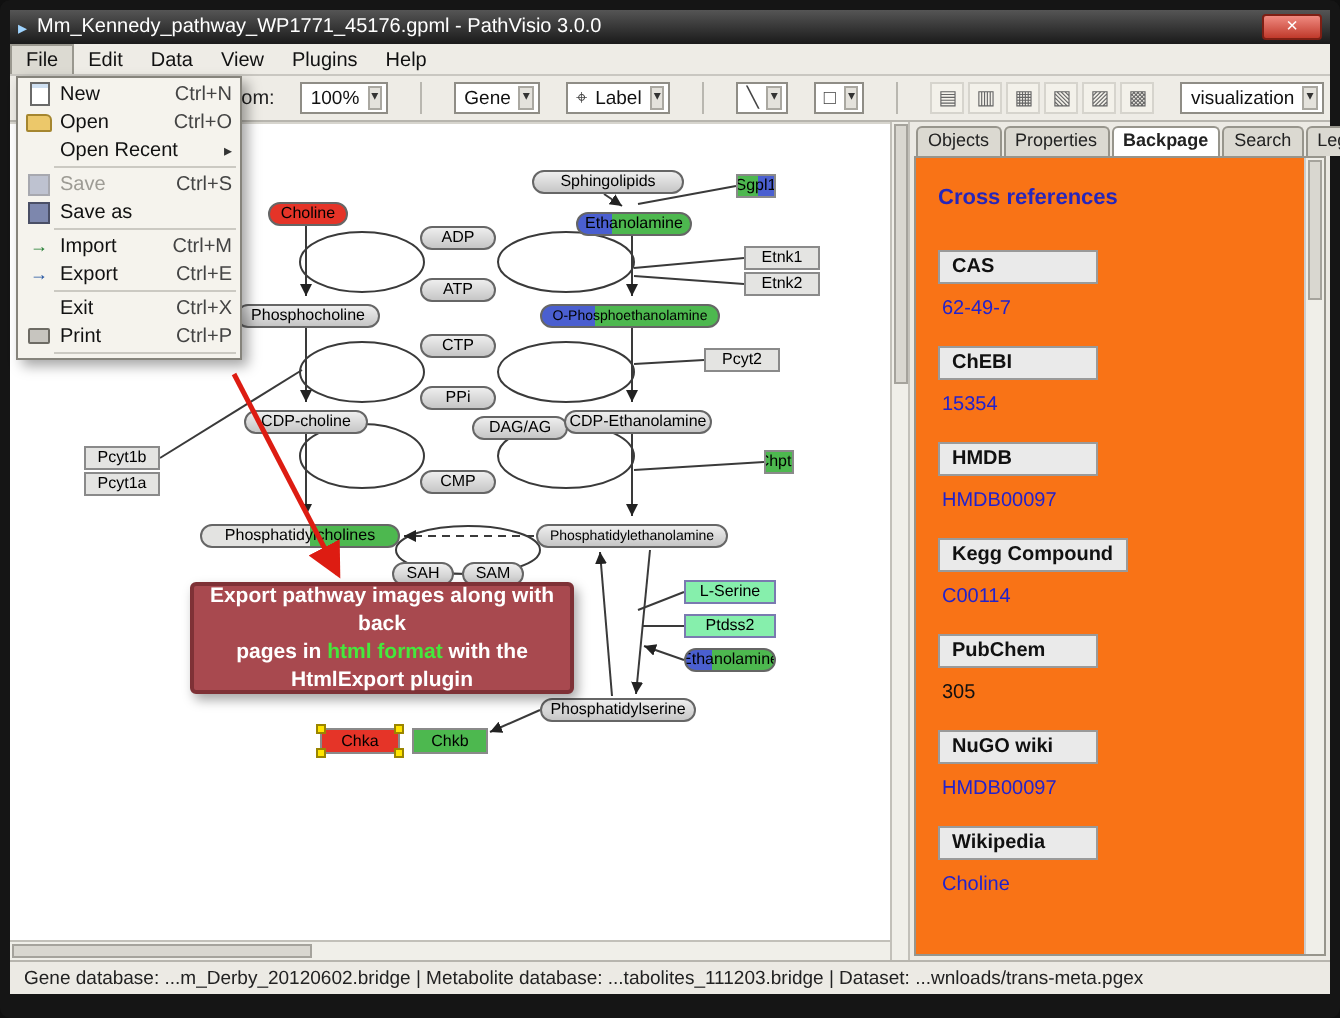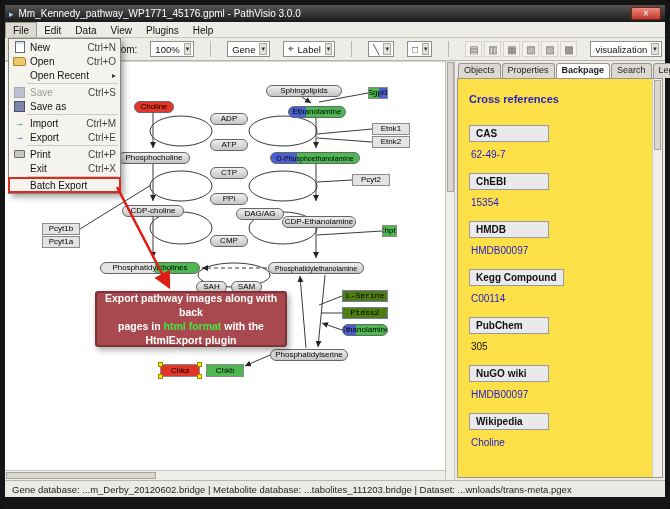--- a/index.html
+++ b/index.html
@@ -44,38 +44,38 @@
 
   
   .node { position:absolute; height:12px; font-size:8px; line-height:1; display:flex; align-items:center; justify-content:center; border:1px solid #555; background:#dcdcdc; color:#000; white-space:nowrap; overflow:hidden; z-index:2; }
   .rounded { border-radius:6px; background:linear-gradient(#eee,#c6c6c6); border-color:#666; }
   .gene { background:#e4e4e2; border-color:#8a8a8a; }
   .fill-red { background:#e53428; }
   .fill-green { background:#4db84f; }
   .split-blue-green { background:linear-gradient(to right,#4a5fd0 0 30%,#4db84f 30% 100%); }
   .split-gray-green { background:linear-gradient(to right,#e3e3e1 0 55%,#4db84f 55% 100%); }
   .split-green-blue { background:linear-gradient(to right,#4db84f 0 55%,#4a5fd0 55% 100%); }
-  .lavender { background:#4d7c0f; border-color:#7a7ab0;font-family:Liberation Mono, monospace; }
+  .lavender { background:#86efac; border-color:#7a7ab0; }
   .small-text { font-size:7px; }
   .selected { overflow:visible; }
   .handle { position:absolute; width:5px; height:5px; background:#ffe400; border:1px solid #9a8500; z-index:3; }
   .h-tl{left:-3px;top:-3px;} .h-tr{right:-3px;top:-3px;} .h-bl{left:-3px;bottom:-3px;} .h-br{right:-3px;bottom:-3px;}
 
   .edges { position:absolute; left:0; top:0; z-index:1; }
 
   
   .callout { position:absolute; left:90px; top:229px; width:192px; height:56px; background:#a8494f; border:2px solid #7e3136; border-radius:3px; color:#fff; font-weight:bold; font-size:10.5px; line-height:1.35; text-align:center; display:flex; flex-direction:column; justify-content:center; z-index:6; box-shadow:2px 3px 6px rgba(0,0,0,.35); }
   .hl { color:#45e83c; }
 
   
   .sidebar { width:210px; background:#eceae4; display:flex; flex-direction:column; flex:none; font-size:10px; }
   .tabs { display:flex; gap:1px; padding:2px 3px 0; height:17px; flex:none; }
   .tab { background:#dbd9d1; border:1px solid #97958c; border-bottom:none; border-radius:3px 3px 0 0; padding:1px 5px 0; font-size:9px; color:#222; }
   .tab.active { background:#fff; font-weight:bold; }
-  .panel { flex:1; background:#fde047; border:1px solid #97958c; margin:0 2px 2px; display:flex; min-height:0; }
+  .panel { flex:1; background:#f97316; border:1px solid #97958c; margin:0 2px 2px; display:flex; min-height:0; }
   .panel-content { flex:1; padding:8px 4px 4px 11px; overflow:hidden; }
   .panel-scroll { width:10px; background:#f0efe9; border-left:1px solid #ccc; position:relative; flex:none; }
   .ps-thumb { position:absolute; top:1px; left:1px; width:7px; height:70px; background:#d9d7d0; border:1px solid #a5a39c; }
   .xref-heading { color:#2626bb; font-weight:bold; font-size:11px; margin:6px 0 20px; }
   .xref-section { margin-bottom:13px; }
   .xref-title { display:inline-block; background:#eaeaea; border:1px solid #9a9a9a; padding:2px 6px; font-weight:bold; font-size:10px; min-width:80px; color:#111; }
   .xref-value { display:block; margin:7px 0 0 2px; font-size:10px; }
   .link { color:#2222cc; }
   .plain { color:#111; }
   .expr-heading { font-weight:bold; font-size:11px; color:#111; margin-top:4px; }
@@ -220,21 +220,21 @@
         <div class="node gene" style="left:367px;top:61px;width:38px">Etnk1</div>
         <div class="node gene" style="left:367px;top:74px;width:38px">Etnk2</div>
         <div class="node rounded" style="left:205px;top:77px;width:38px">ATP</div>
         <div class="node rounded" style="left:113px;top:90px;width:72px">Phosphocholine</div>
         <div class="node rounded split-blue-green small-text" style="left:265px;top:90px;width:90px">O-Phosphoethanolamine</div>
         <div class="node rounded" style="left:205px;top:105px;width:38px">CTP</div>
         <div class="node gene" style="left:347px;top:112px;width:38px">Pcyt2</div>
         <div class="node rounded" style="left:205px;top:131px;width:38px">PPi</div>
         <div class="node rounded" style="left:117px;top:143px;width:62px">CDP-choline</div>
         <div class="node rounded" style="left:231px;top:146px;width:48px">DAG/AG</div>
-        <div class="node rounded" style="left:277px;top:154px;width:74px">CDP-Ethanolamine</div>
+        <div class="node rounded" style="left:277px;top:143px;width:74px">CDP-Ethanolamine</div>
         <div class="node rounded" style="left:205px;top:173px;width:38px">CMP</div>
         <div class="node gene fill-green" style="left:377px;top:163px;width:15px">Chpt1</div>
         <div class="node gene" style="left:37px;top:161px;width:38px">Pcyt1b</div>
         <div class="node gene" style="left:37px;top:174px;width:38px">Pcyt1a</div>
         <div class="node rounded split-gray-green" style="left:95px;top:200px;width:100px">Phosphatidylcholines</div>
         <div class="node rounded small-text" style="left:263px;top:200px;width:96px">Phosphatidylethanolamine</div>
         <div class="node rounded" style="left:191px;top:219px;width:31px">SAH</div>
         <div class="node rounded" style="left:226px;top:219px;width:31px">SAM</div>
         <div class="node lavender" style="left:337px;top:228px;width:46px">L-Serine</div>
         <div class="node lavender" style="left:337px;top:245px;width:46px">Ptdss2</div>
@@ -344,37 +344,32 @@
         </div>
         <div class="menu-item">
           <span class="mi-icon">
             <span class="mi-arrow-out">→</span>
           </span>
           <span class="mi-label">Export</span>
           <span class="mi-short">Ctrl+E</span>
         </div>
         <div class="menu-sep"></div>
         <div class="menu-item">
-          <span class="mi-icon">
-            <span class="icon-print"></span>
-          </span>
-          <span class="mi-label">Print</span>
-          <span class="mi-short">Ctrl+P</span>
-        </div>
-        <div class="menu-item">
           <span class="mi-icon"></span>
           <span class="mi-label">Exit</span>
           <span class="mi-short">Ctrl+X</span>
         </div>
+        <div class="menu-item">
+          <span class="mi-icon">
+            <span class="icon-print"></span>
+          </span>
+          <span class="mi-label">Print</span>
+          <span class="mi-short">Ctrl+P</span>
+        </div>
         <div class="menu-sep"></div>
-        <div class="menu-item highlighted">
-          <span class="mi-icon"></span>
-          <span class="mi-label">Batch Export</span>
-          <span class="mi-short"></span>
-        </div>
       </div>
 
   <svg class="red-overlay" width="660" height="492">
     <defs>
       <marker id="redarr" markerWidth="9" markerHeight="9" refX="6" refY="3.5" orient="auto">
         <path d="M0,0 L7,3.5 L0,7 z" fill="#dd1c12"></path>
       </marker>
     </defs>
     <line x1="112" y1="182" x2="164" y2="282" stroke="#dd1c12" stroke-width="2.5" marker-end="url(#redarr)"></line>
   </svg>

